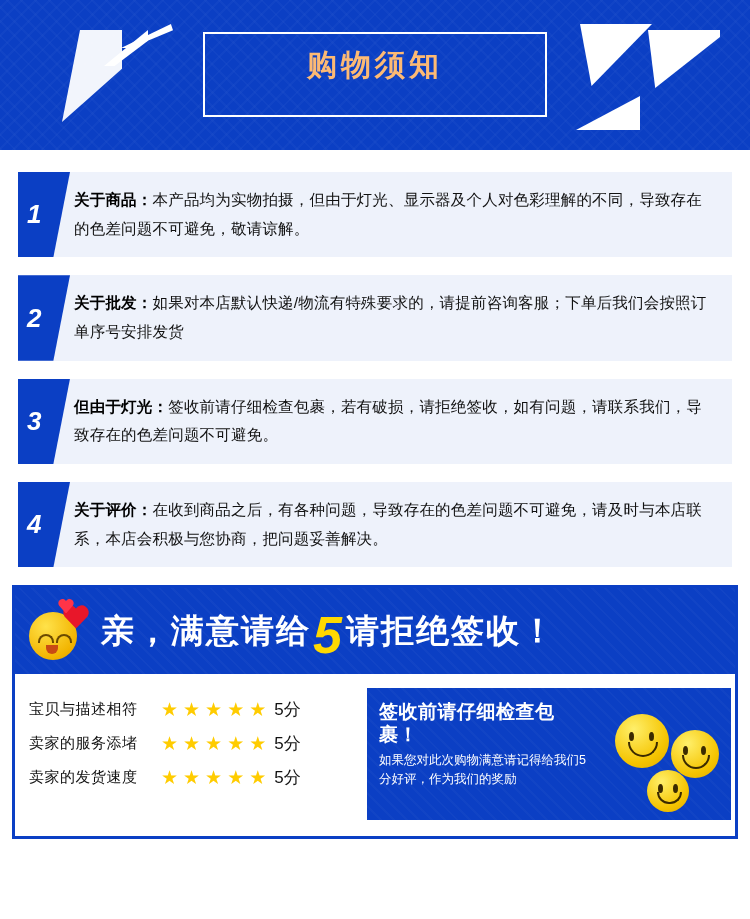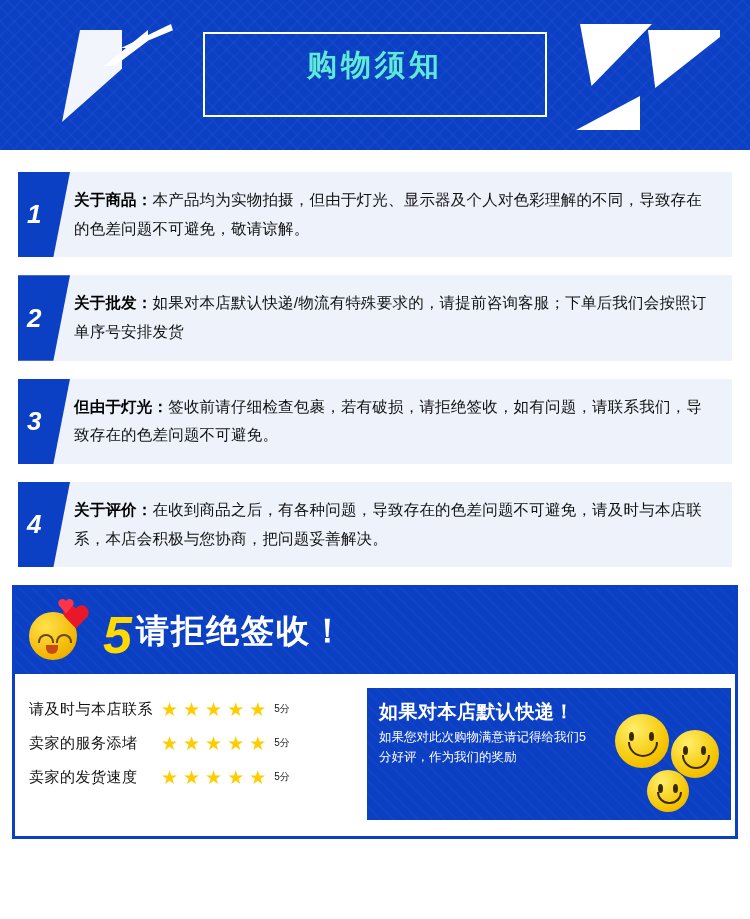--- a/index.html
+++ b/index.html
@@ -49,21 +49,21 @@
     position: absolute;
     left: 203px;
     top: 32px;
     width: 344px;
     height: 85px;
     border: 2px solid #ffffff;
     box-sizing: border-box;
     text-align: center;
   }
   .header-title {
-    color: #5eead4;
+    color: #fdba74;
     font-size: 30px;
     letter-spacing: 4px;
     font-weight: bold;
     margin-top: 16px;
     line-height: 1;
   }
   .header-sub {
     color: #ffffff;
     font-size: 9.5px;
     letter-spacing: 1.2px;
@@ -232,21 +232,21 @@
     display: flex;
     gap: 5px;
     margin-right: 8px;
   }
   .star {
     color: #ffcc00;
     font-size: 19px;
     line-height: 1;
   }
   .rating-score {
-    font-size: 10px;
+    font-size: 17px;
     color: #111111;
   }
 
   .reply-box {
     position: absolute;
     left: 352px;
     top: 14px;
     width: 364px;
     height: 132px;
     background: #0b3fc4;
@@ -362,31 +362,32 @@
         <div class="ek-face">
           <div class="ek-eye l"></div>
           <div class="ek-eye r"></div>
           <div class="ek-mouth"></div>
         </div>
         <div class="ek-heart"></div>
         <div class="ek-heart2"></div>
       </div>
 
       <div class="review-top-text">
+        <span>亲，满意请给</span>
         <span class="big5">5</span>
         <span>请拒绝签收！</span>
       </div>
     </div>
 
     <div class="review-bottom">
 
       <div class="rating-list">
 
         <div class="rating-row">
-          <div class="rating-label">请及时与本店联系</div>
+          <div class="rating-label">宝贝与描述相符</div>
           <div class="stars">
             <span class="star">★</span>
             <span class="star">★</span>
             <span class="star">★</span>
             <span class="star">★</span>
             <span class="star">★</span>
           </div>
           <div class="rating-score">5分</div>
         </div>
 
@@ -412,21 +413,21 @@
             <span class="star">★</span>
           </div>
           <div class="rating-score">5分</div>
         </div>
 
       </div>
 
       <div class="reply-box">
         <div class="reply-pattern"></div>
         <div class="reply-text">
-          <div class="reply-strong">如果对本店默认快递！</div>
+          <div class="reply-strong">签收前请仔细检查包裹！</div>
           <div>如果您对此次购物满意请记得给我们5分好评，作为我们的奖励</div>
         </div>
         <div class="smileys">
           <div class="smiley sm1">
             <div class="eye l"></div>
             <div class="eye r"></div>
             <div class="smile"></div>
           </div>
           <div class="smiley sm2">
             <div class="eye l"></div>

